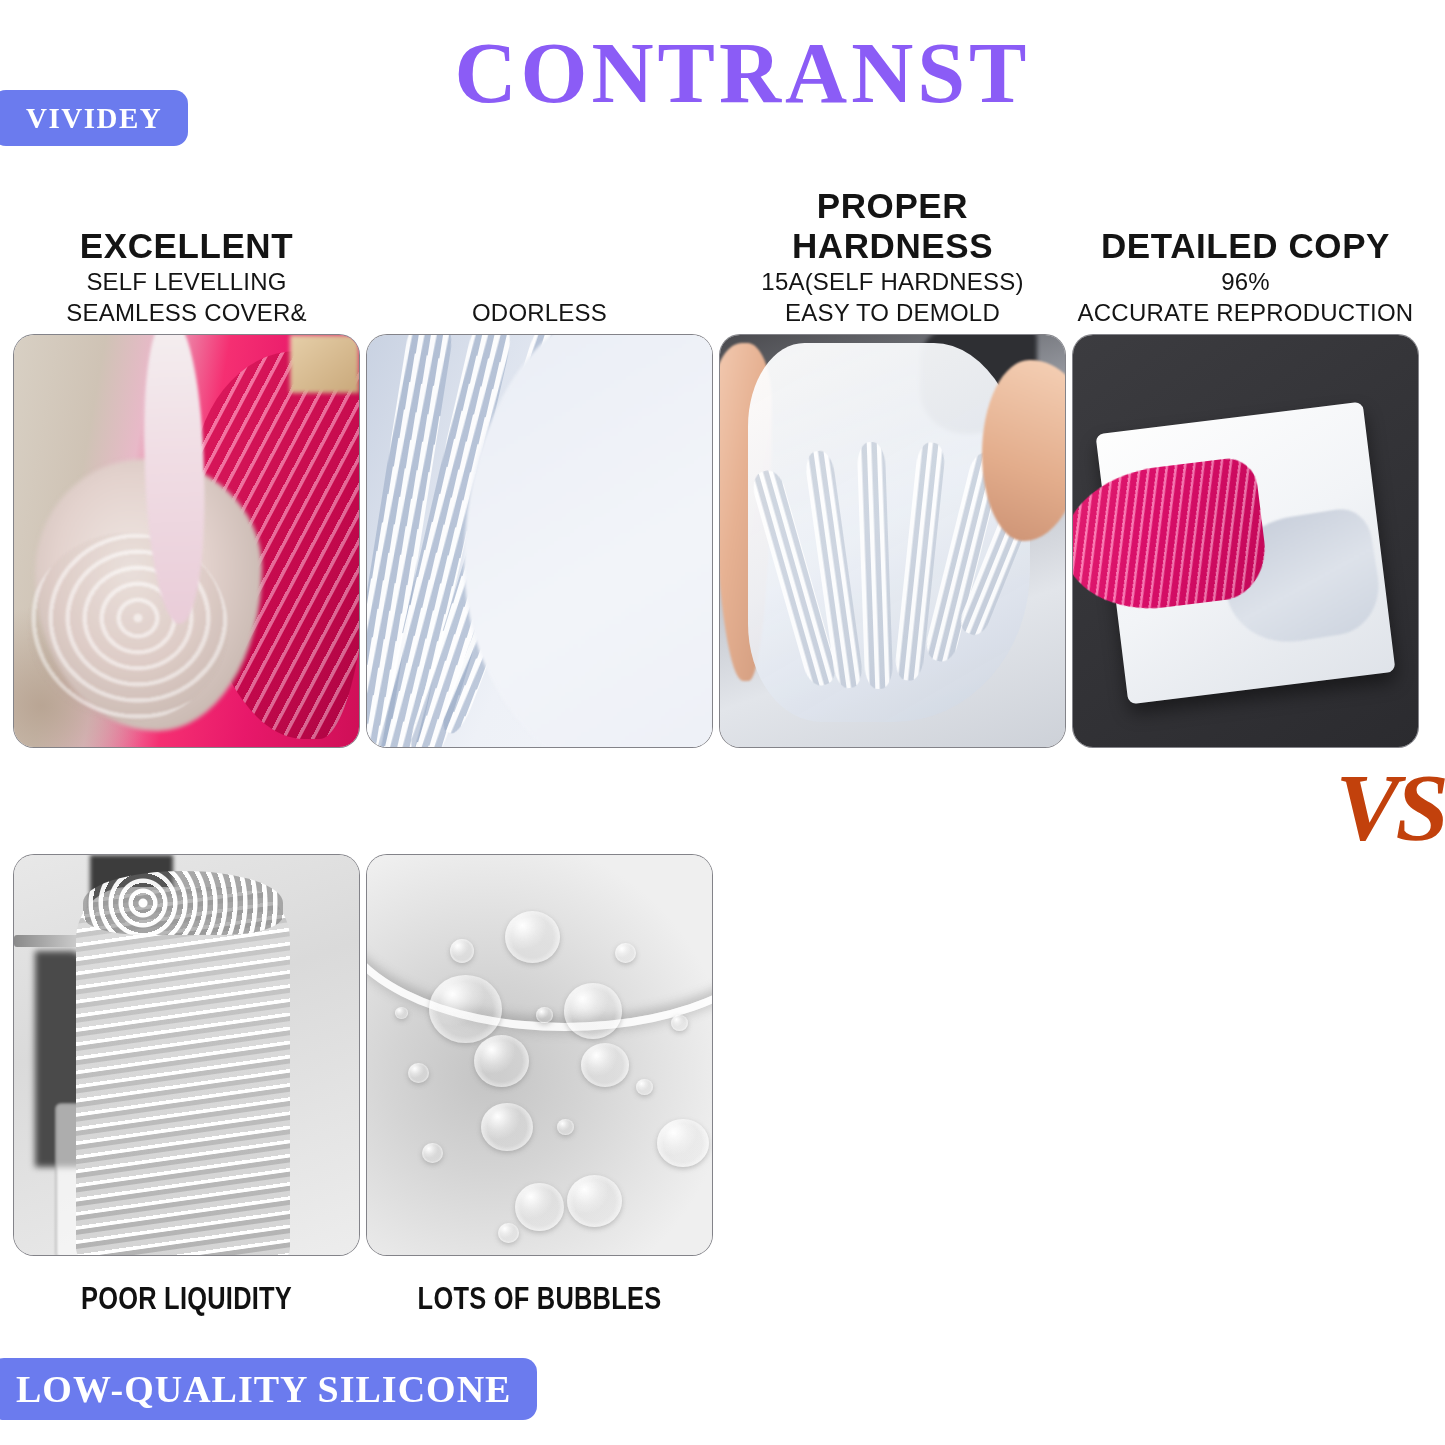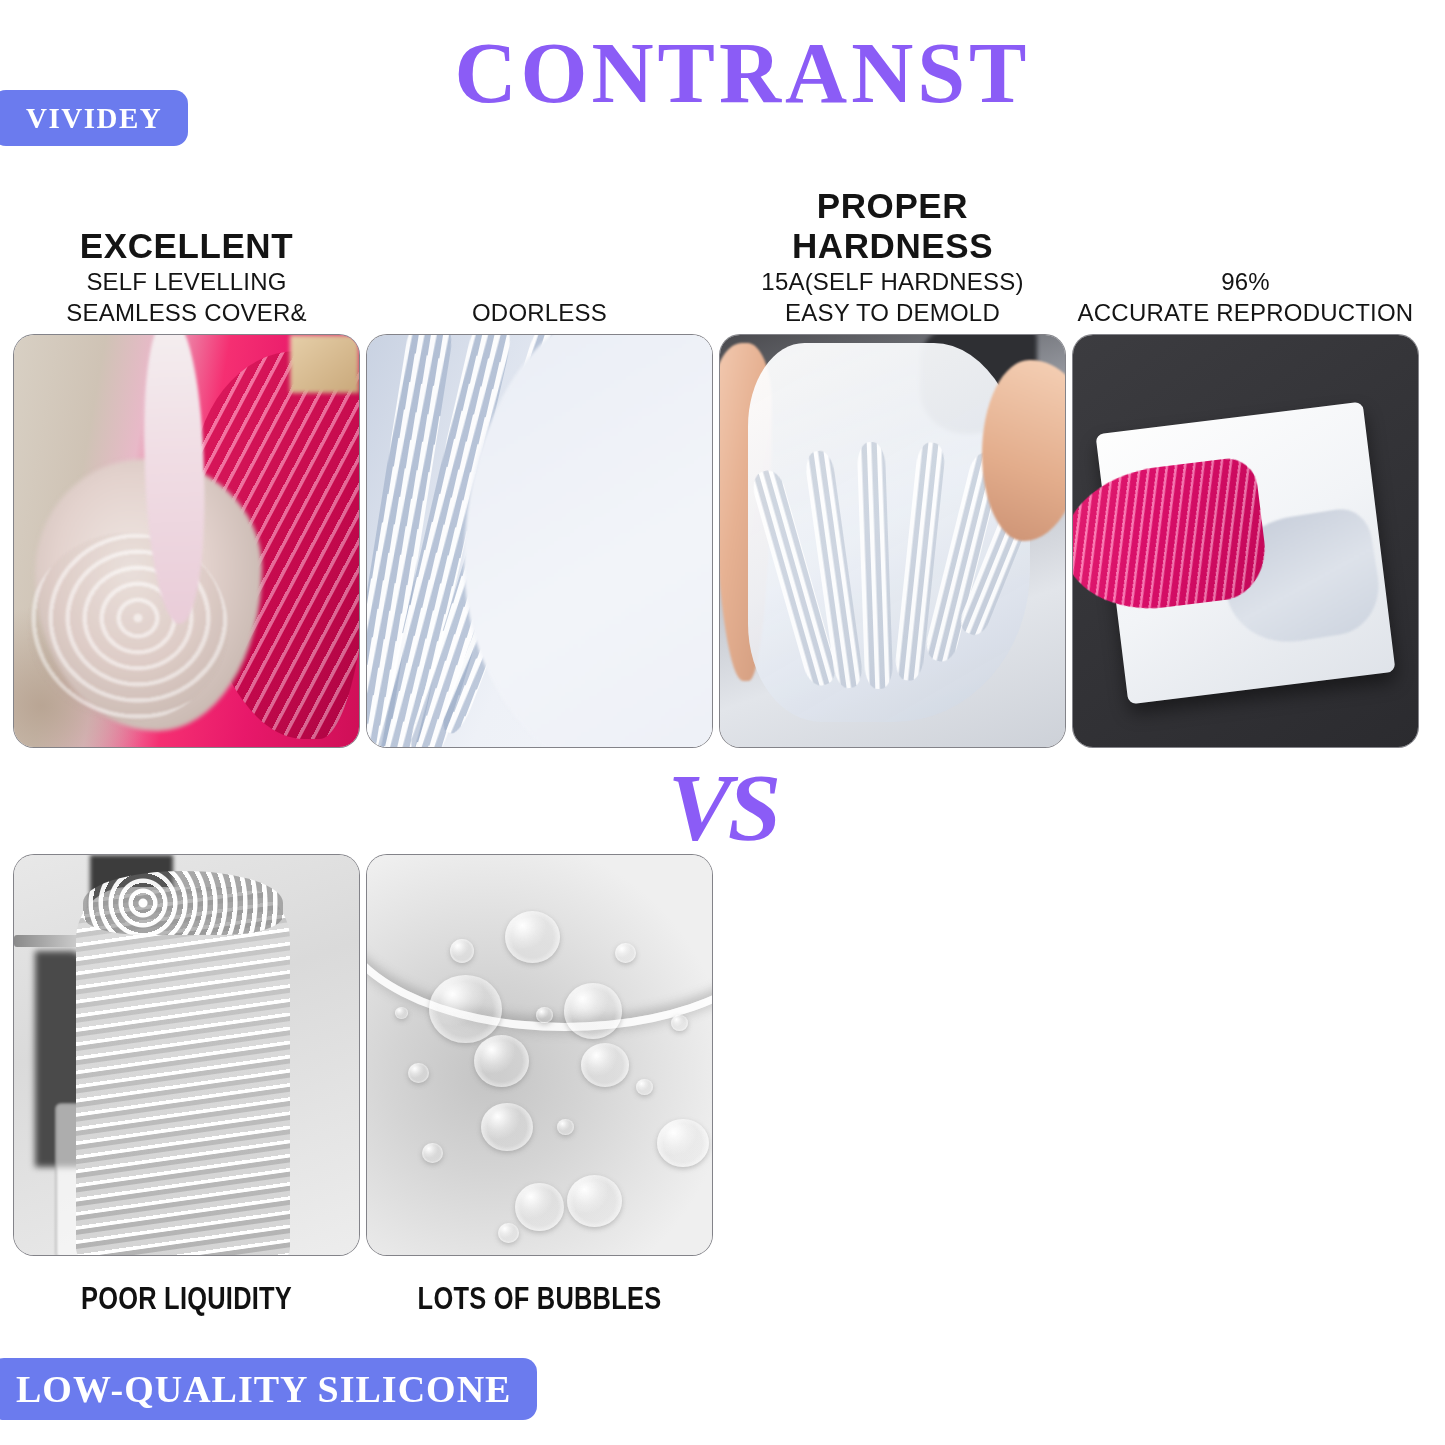--- a/index.html
+++ b/index.html
@@ -472,34 +472,35 @@
       <div class="p3-rib p3-r3"></div>
       <div class="p3-rib p3-r4"></div>
       <div class="p3-rib p3-r5"></div>
       <div class="p3-rib p3-r6"></div>
       <div class="p3-fingers"></div>
     </div>
   </div>
 
   <div class="col">
     <div class="feature-head">
+      <div class="feature-title">DETAILED COPY</div>
       <div class="feature-sub">96%</div>
       <div class="feature-sub tight">ACCURATE REPRODUCTION</div>
     </div>
     <div class="photo">
       <div class="p4-bg"></div>
       <div class="p4-slab"></div>
       <div class="p4-cavity2"></div>
       <div class="p4-cavity"></div>
       <div class="p4-cast"></div>
     </div>
   </div>
 </div>
 
-<div id="vs-divider" style="color: #8b5cf6;">VS</div>
+<div id="vs-divider" style="color: #c2410c; text-align: right;">VS</div>
 
 <div class="row" id="bottom-row">
 
   <div class="col">
     <div class="photo bottom">
       <div class="b1-bg"></div>
       <div class="b1-darkpanel"></div>
       <div class="b1-darkpanel2"></div>
       <div class="b1-rod"></div>
       <div class="b1-glass"></div>

